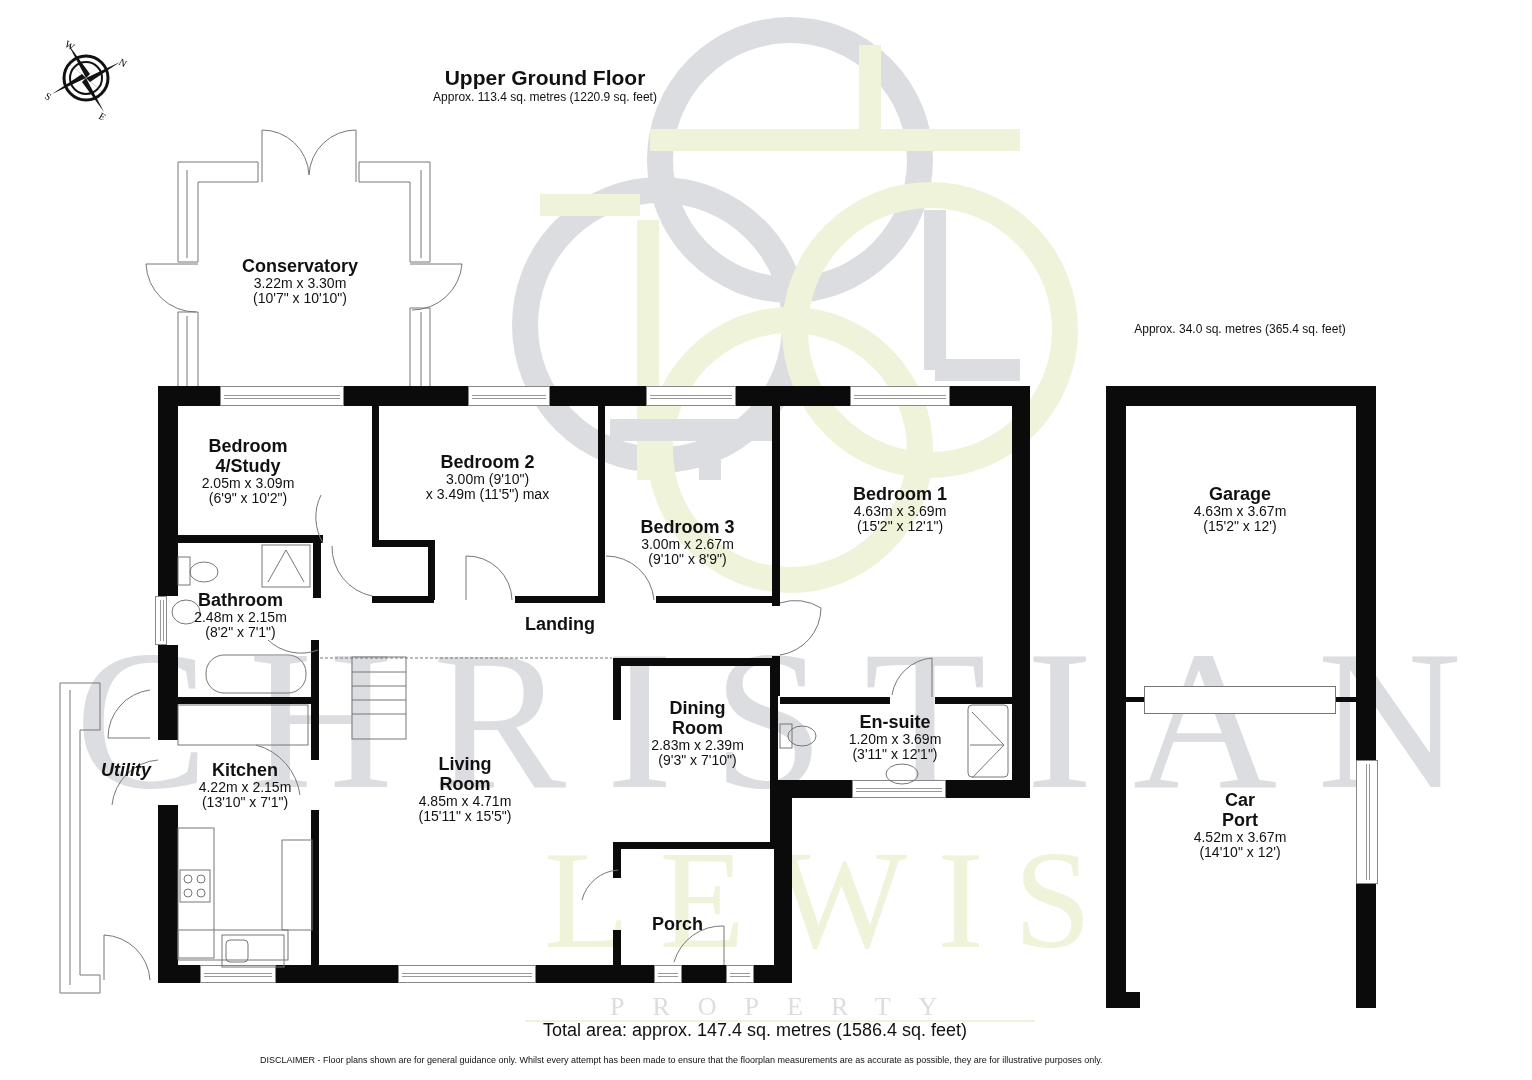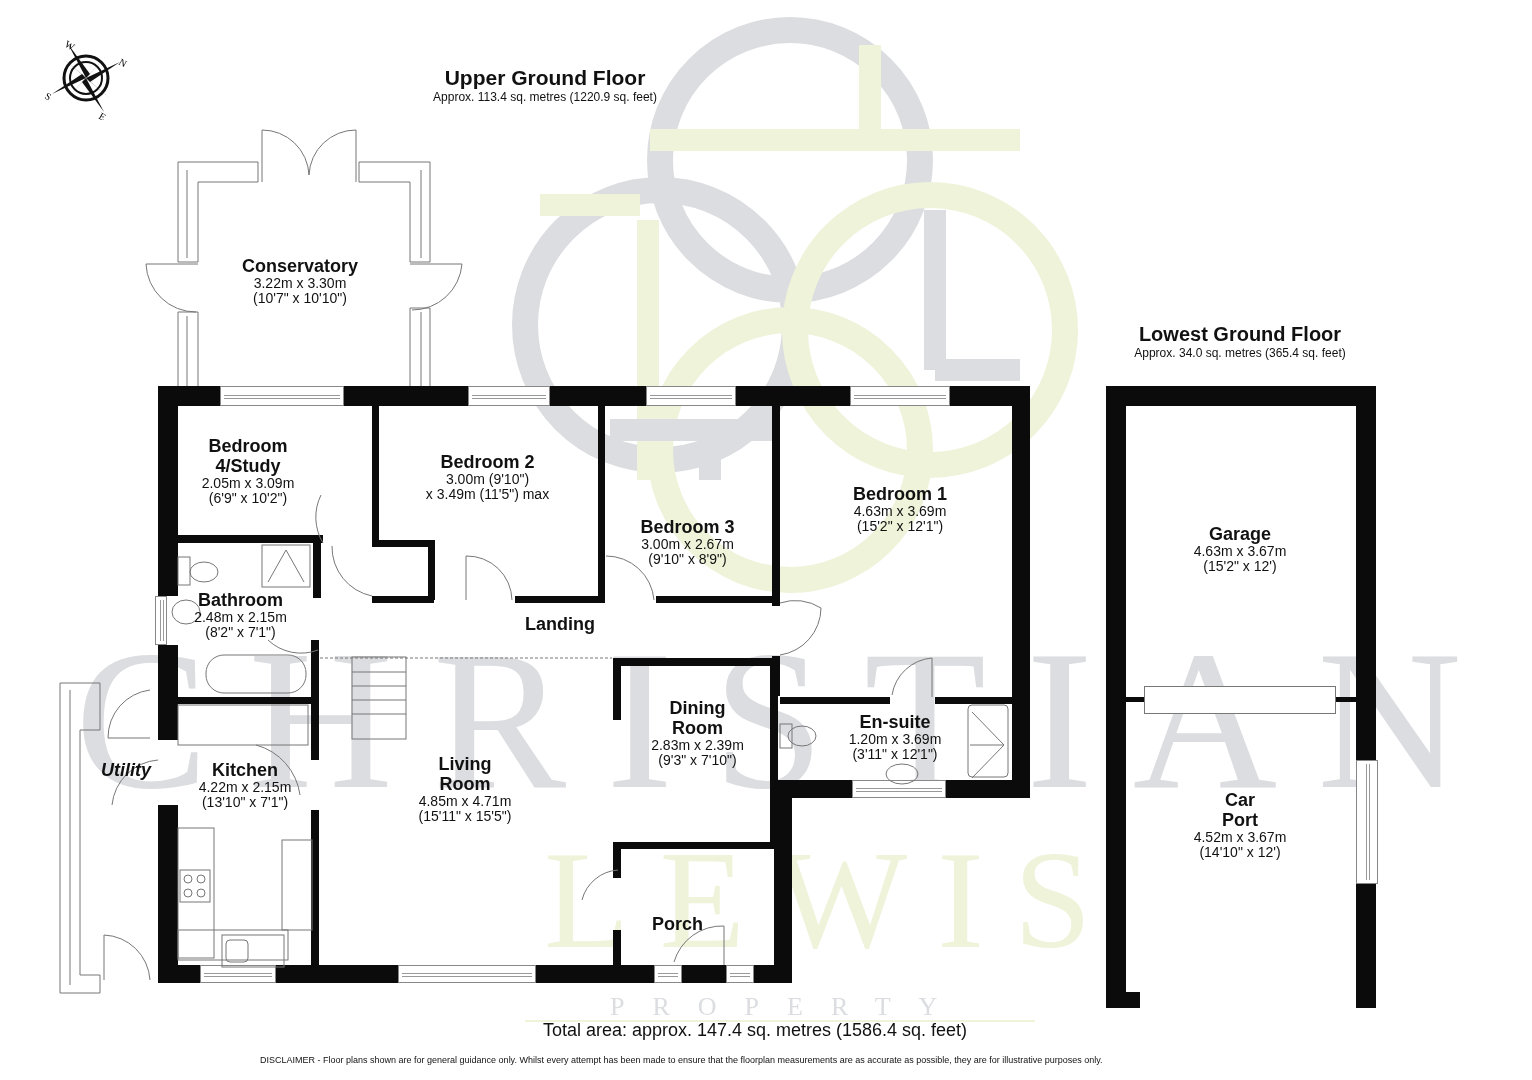--- a/index.html
+++ b/index.html
@@ -62,21 +62,20 @@
   <text x="80" y="28" font-size="10" font-family="Liberation Serif, serif" transform="rotate(30 80 28)">N</text>
   <text x="6" y="62" font-size="10" font-family="Liberation Serif, serif" transform="rotate(30 6 62)">S</text>
   <text x="60" y="82" font-size="10" font-family="Liberation Serif, serif" transform="rotate(30 60 82)">E</text>
 </svg>
 
 <div class="title" style="left:380px; top:66px; width:330px;">
   <div class="h">Upper Ground Floor</div>
   <div class="s">Approx. 113.4 sq. metres (1220.9 sq. feet)</div>
 </div>
 <div class="title" style="left:1090px; top:322px; width:300px;">
-  <div class="h" style="font-size:20px;">Lowest Ground Floor</div>
   <div class="s">Approx. 34.0 sq. metres (365.4 sq. feet)</div>
 </div>
 
 <svg class="ov" width="1532" height="1080">
   <g fill="none" stroke="#777" stroke-width="1">
 
     <path d="M178,162 L258,162 L258,182 L198,182 L198,262 L178,262 Z"></path>
     <line x1="187" y1="170" x2="187" y2="258"></line>
     <path d="M178,312 L198,312 L198,388 L178,388 Z"></path>
     <line x1="187" y1="316" x2="187" y2="386"></line>
@@ -297,21 +296,21 @@
   <div class="wall" style="left:1106px; top:386px; width:270px; height:20px;"></div>
   <div class="wall" style="left:1106px; top:386px; width:20px; height:622px;"></div>
   <div class="wall" style="left:1356px; top:386px; width:20px; height:375px;"></div>
   <div class="wall" style="left:1356px; top:883px; width:20px; height:125px;"></div>
   <div class="wall" style="left:1126px; top:992px; width:14px; height:16px;"></div>
   <div class="wall" style="left:1126px; top:697px; width:20px; height:5px;"></div>
   <div class="wall" style="left:1335px; top:697px; width:21px; height:5px;"></div>
   <div class="fixture" style="left:1144px; top:686px; width:192px; height:28px;"></div>
   <div class="win winv" style="left:1356px; top:760px; width:22px; height:124px;"></div>
 </div>
-<div class="room" style="left:1170px; top:524px; width:140px;">
+<div class="room" style="left:1170px; top:484px; width:140px;">
   <div class="n">Garage</div>
   <div class="d">4.63m x 3.67m</div>
   <div class="d">(15'2" x 12')</div>
 </div>
 <div class="room" style="left:1170px; top:790px; width:140px;">
   <div class="n">Car</div>
   <div class="n">Port</div>
   <div class="d">4.52m x 3.67m</div>
   <div class="d">(14'10" x 12')</div>
 </div>

